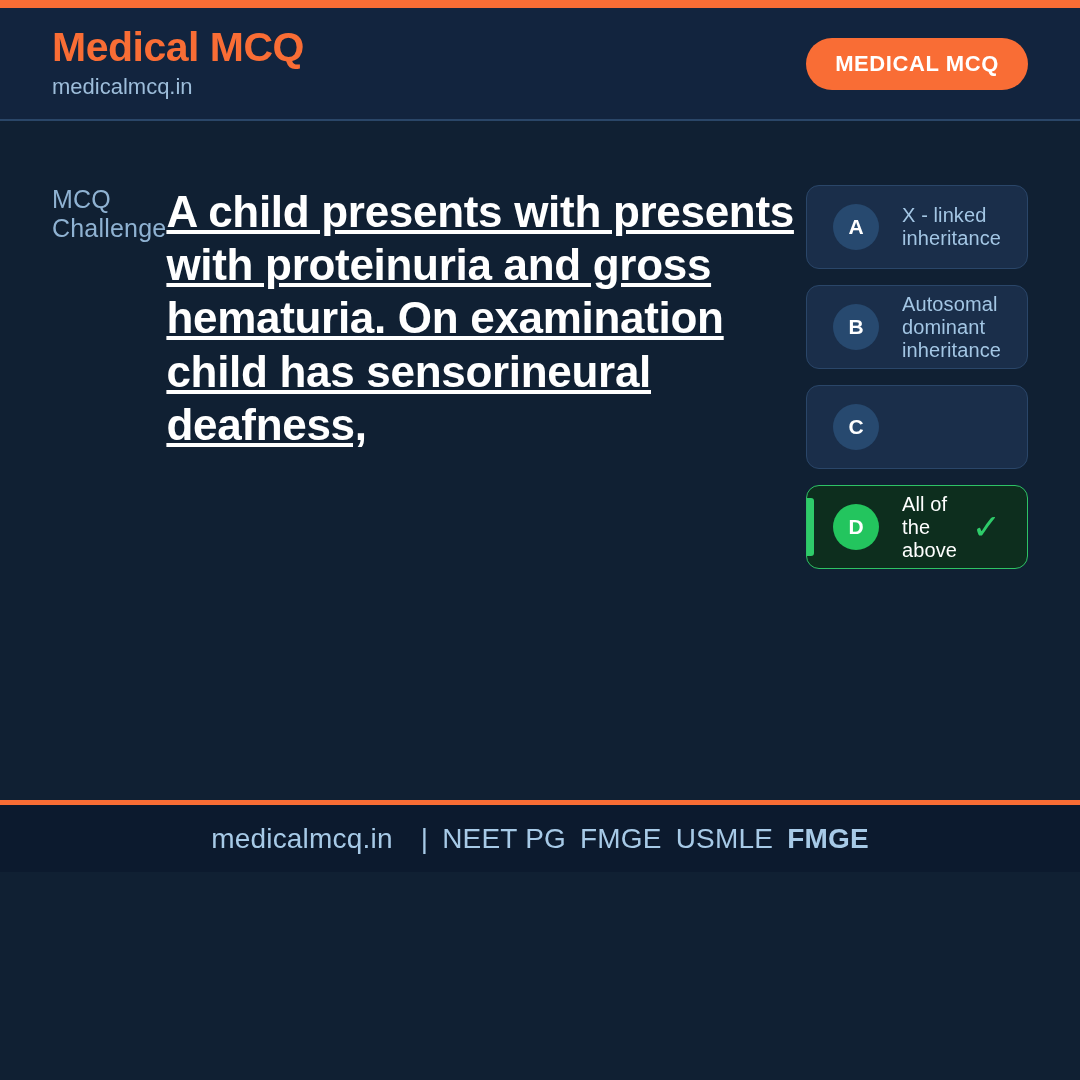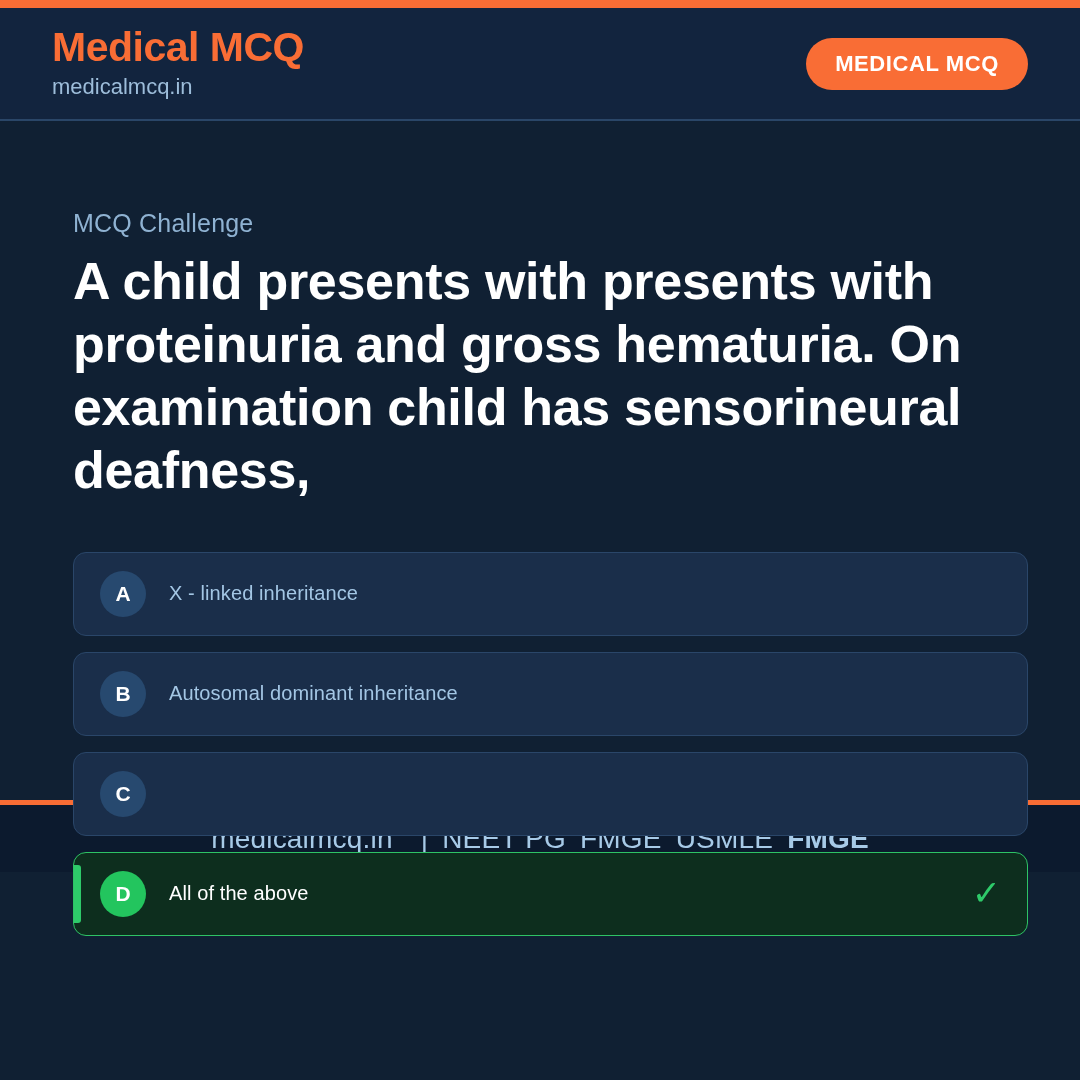--- a/index.html
+++ b/index.html
@@ -40,33 +40,33 @@
   .badge-pill {
     background:#f96d35; color:#ffffff;
     font-size:22px; font-weight:bold; letter-spacing:0.6px;
     padding:13px 29px; border-radius:40px;
     white-space:nowrap;
   }
 
   
   .body-area {
     flex:1 1 auto;
-    padding:88px 52px 0 52px;
-    display:flex; flex-direction:column;
+    padding:64px 52px 0 52px;
+    display:flex; 
     min-height:0;
-    margin-left:21px;
   }
   .eyebrow {
     font-size:25px; color:#8fb2d2; letter-spacing:0.2px;
     margin-bottom:12px;
   }
   .question {
-    font-size:52px; font-weight:bold; color:#ffffff;
+    font-size:44px; font-weight:bold; color:#ffffff;
     line-height:1.21; letter-spacing:-0.3px;
     max-width:950px;
+    text-decoration:underline;
   }
   .divider {
     height:2px; background:#2b4a70;
     margin:28px 0 22px 0;
   }
 
   
   .options { display:flex; flex-direction:column; gap:16px; }
   .option {
     position:relative;

